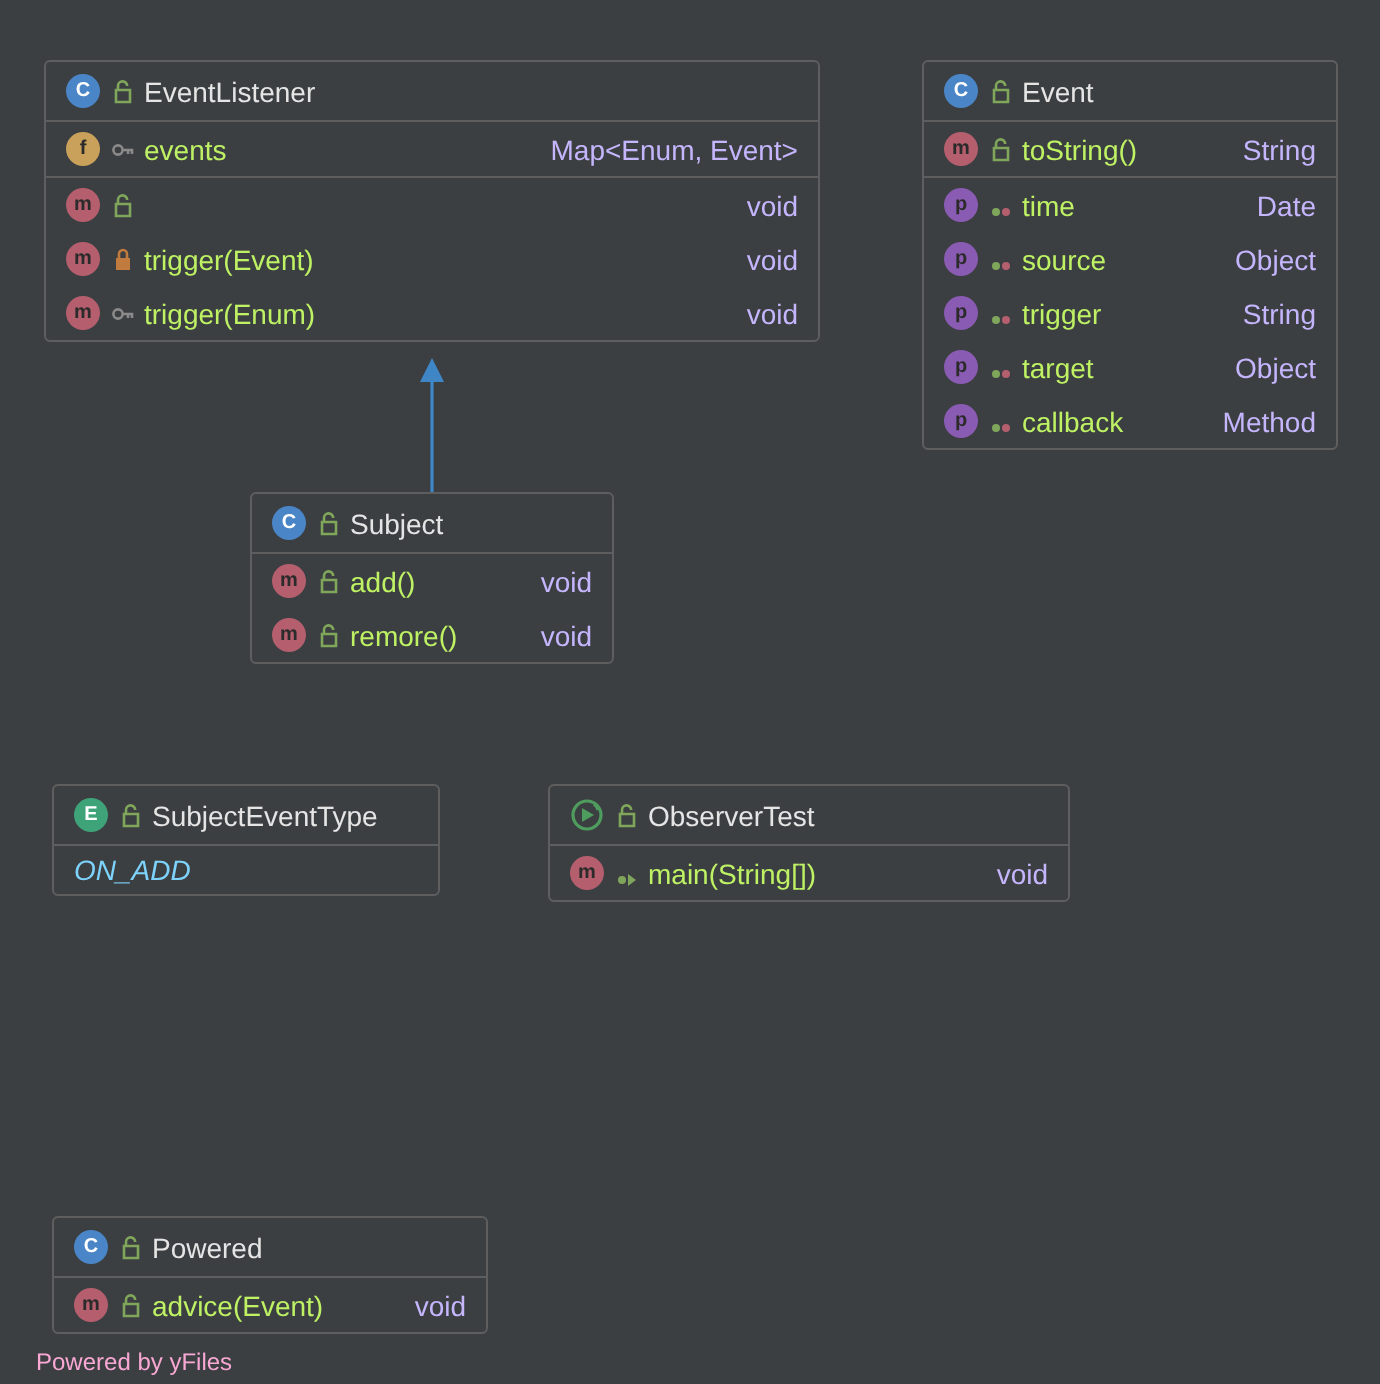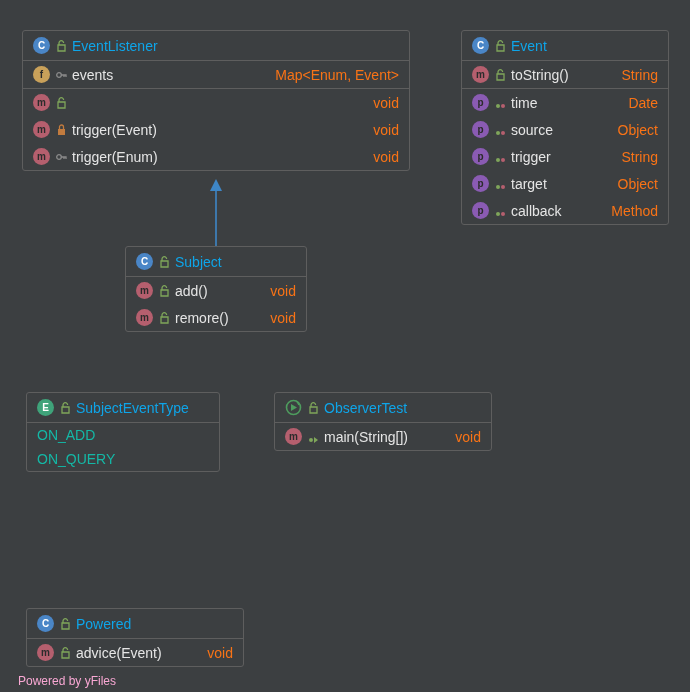--- a/index.html
+++ b/index.html
@@ -29,25 +29,25 @@
   .uml-row {
     display: flex;
     align-items: center;
     padding: 5px 10px;
     gap: 6px;
   }
   .uml-row + .uml-row { }
   .sep { border-bottom: 1px solid #5e5e5e; }
   .ret {
     margin-left: auto;
-    color: #f97316;
-  }
-  .title { color: #0ea5e9; }
-  .name { color: #e5e5e5; }
-  .enumval { padding: 4px 10px; color: #14b8a6; }
+    color: #c4b5fd;
+  }
+  .title { color: #e5e5e5; }
+  .name { color: #bef264; }
+  .enumval { padding: 4px 10px; color: #7dd3fc; font-style: italic; }
 
   
   .badge {
     width: 17px; height: 17px;
     border-radius: 50%;
     display: inline-flex;
     align-items: center; justify-content: center;
     font-size: 10px;
     font-weight: bold;
     color: #2b2b2b;
@@ -278,24 +278,23 @@
   <div class="uml-header">
     <span class="badge e">E</span>
     <span class="mod">
         <svg width="11" height="12">
           <use href="#unlock-icon"></use>
         </svg>
       </span>
     <span class="title">SubjectEventType</span>
   </div>
   <div class="enumval">ON_ADD</div>
-  <div class="enumval">ON_QUERY</div>
-</div>
-
-<div class="uml-box" style="left:274px; top:392px; width:218px;">
+</div>
+
+<div class="uml-box" style="left:274px; top:392px; width:261px;">
   <div class="uml-header">
     <span class="badge" style="background:transparent">
         <svg width="17" height="17">
           <use href="#runclass-icon"></use>
         </svg>
       </span>
     <span class="mod">
         <svg width="11" height="12">
           <use href="#unlock-icon"></use>
         </svg>

